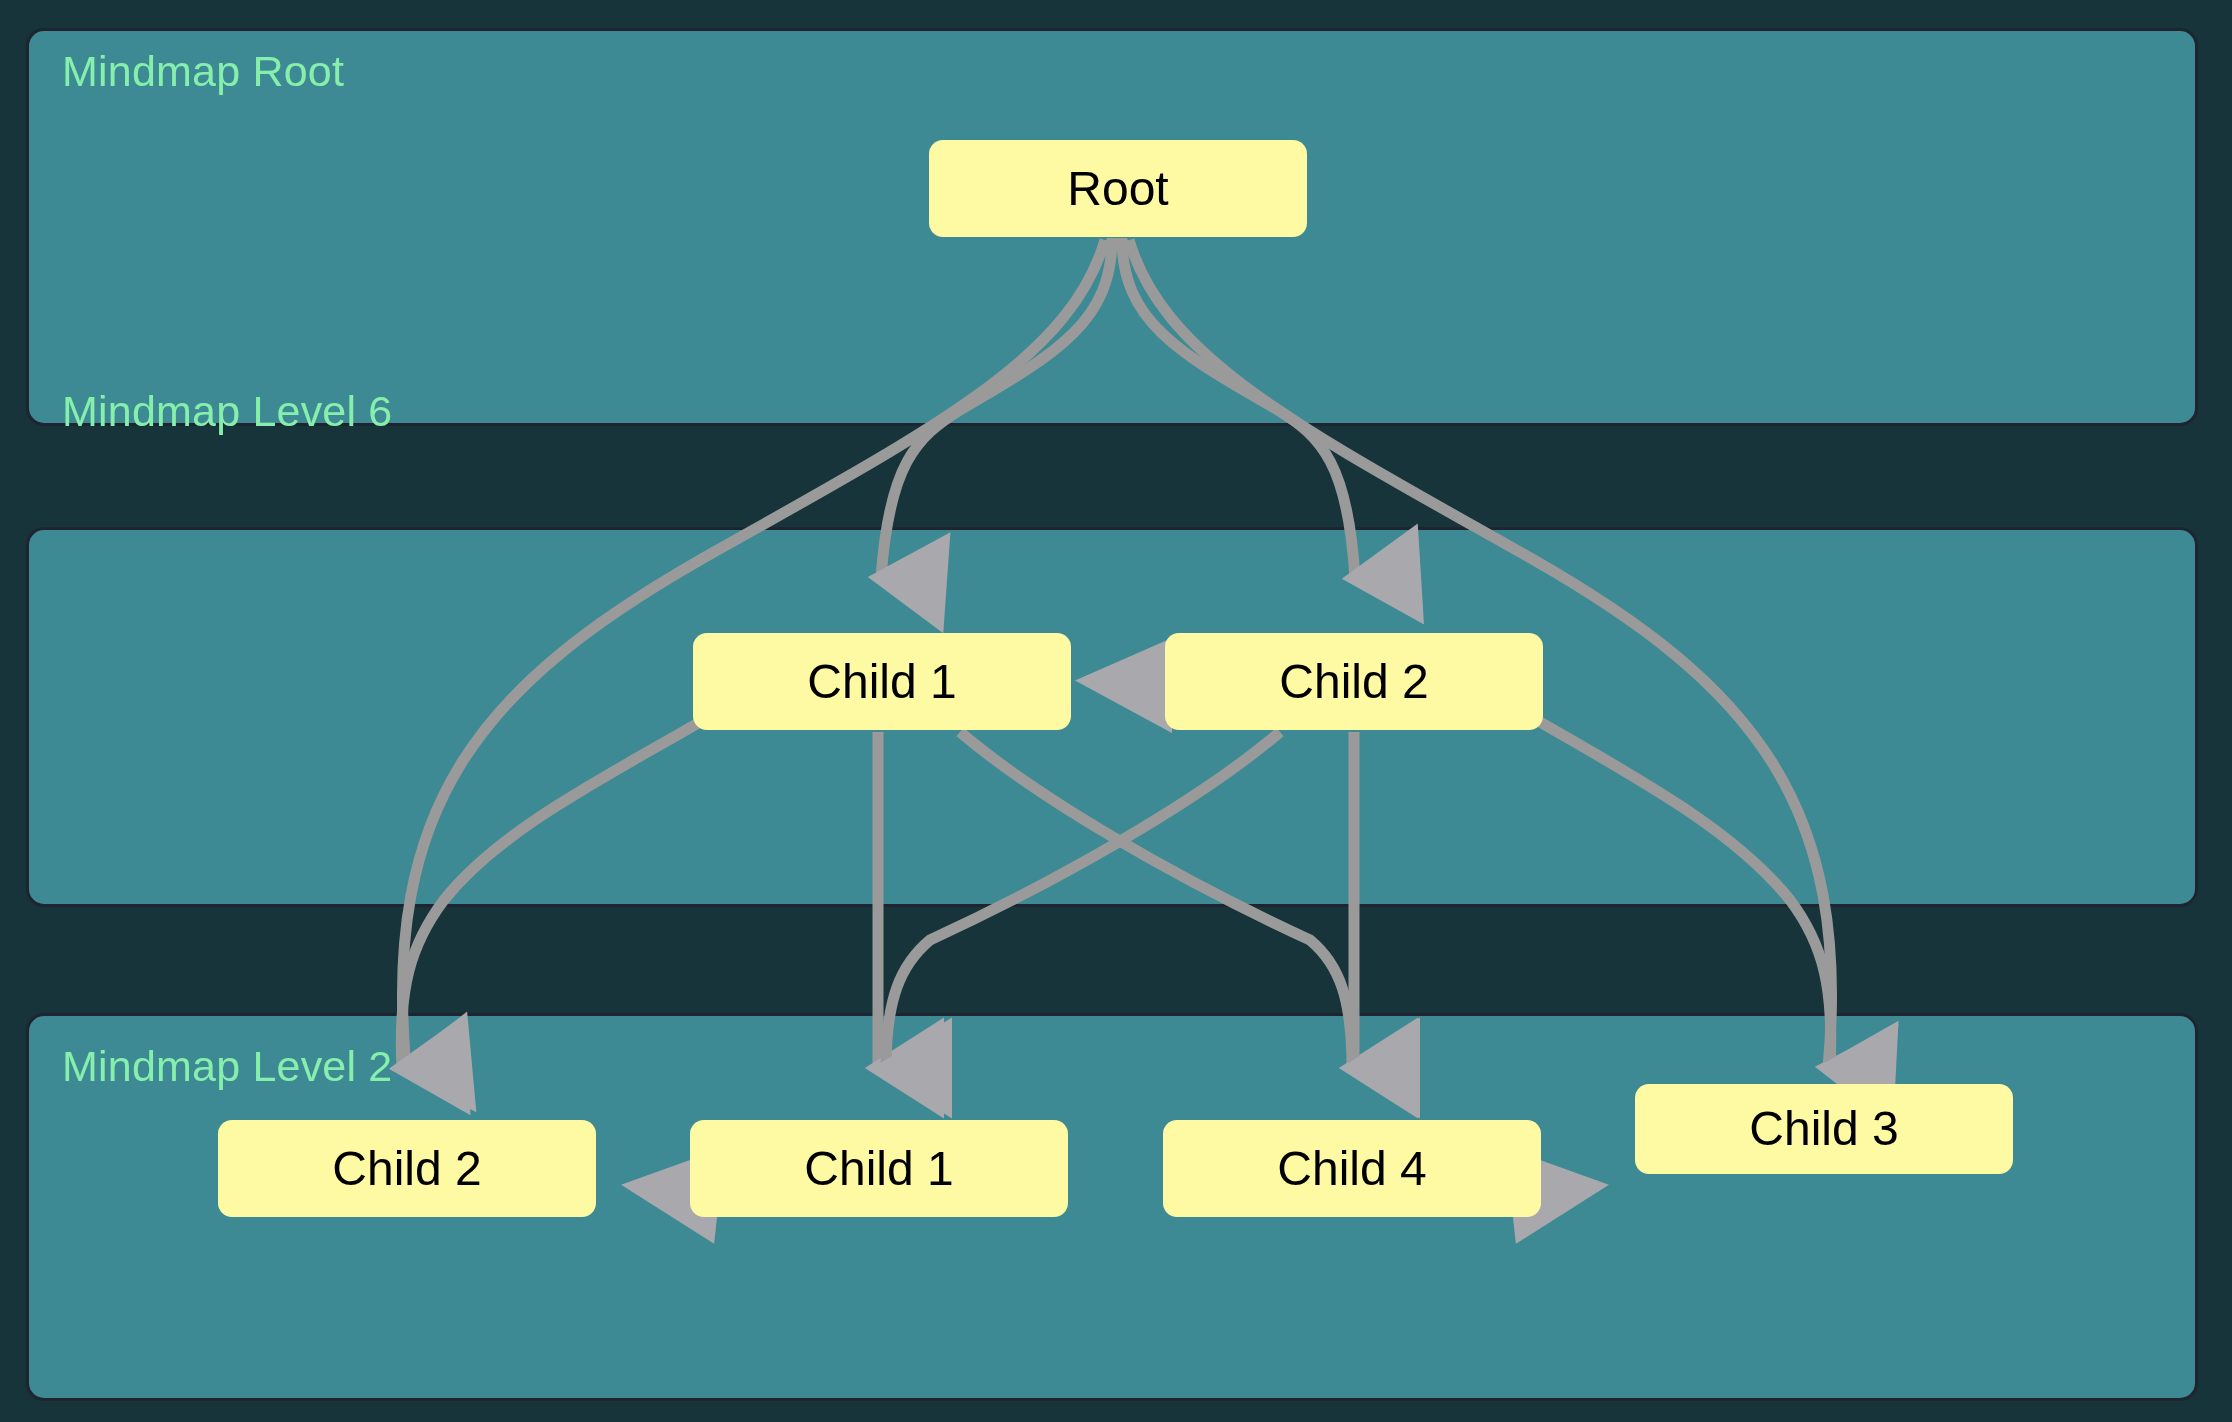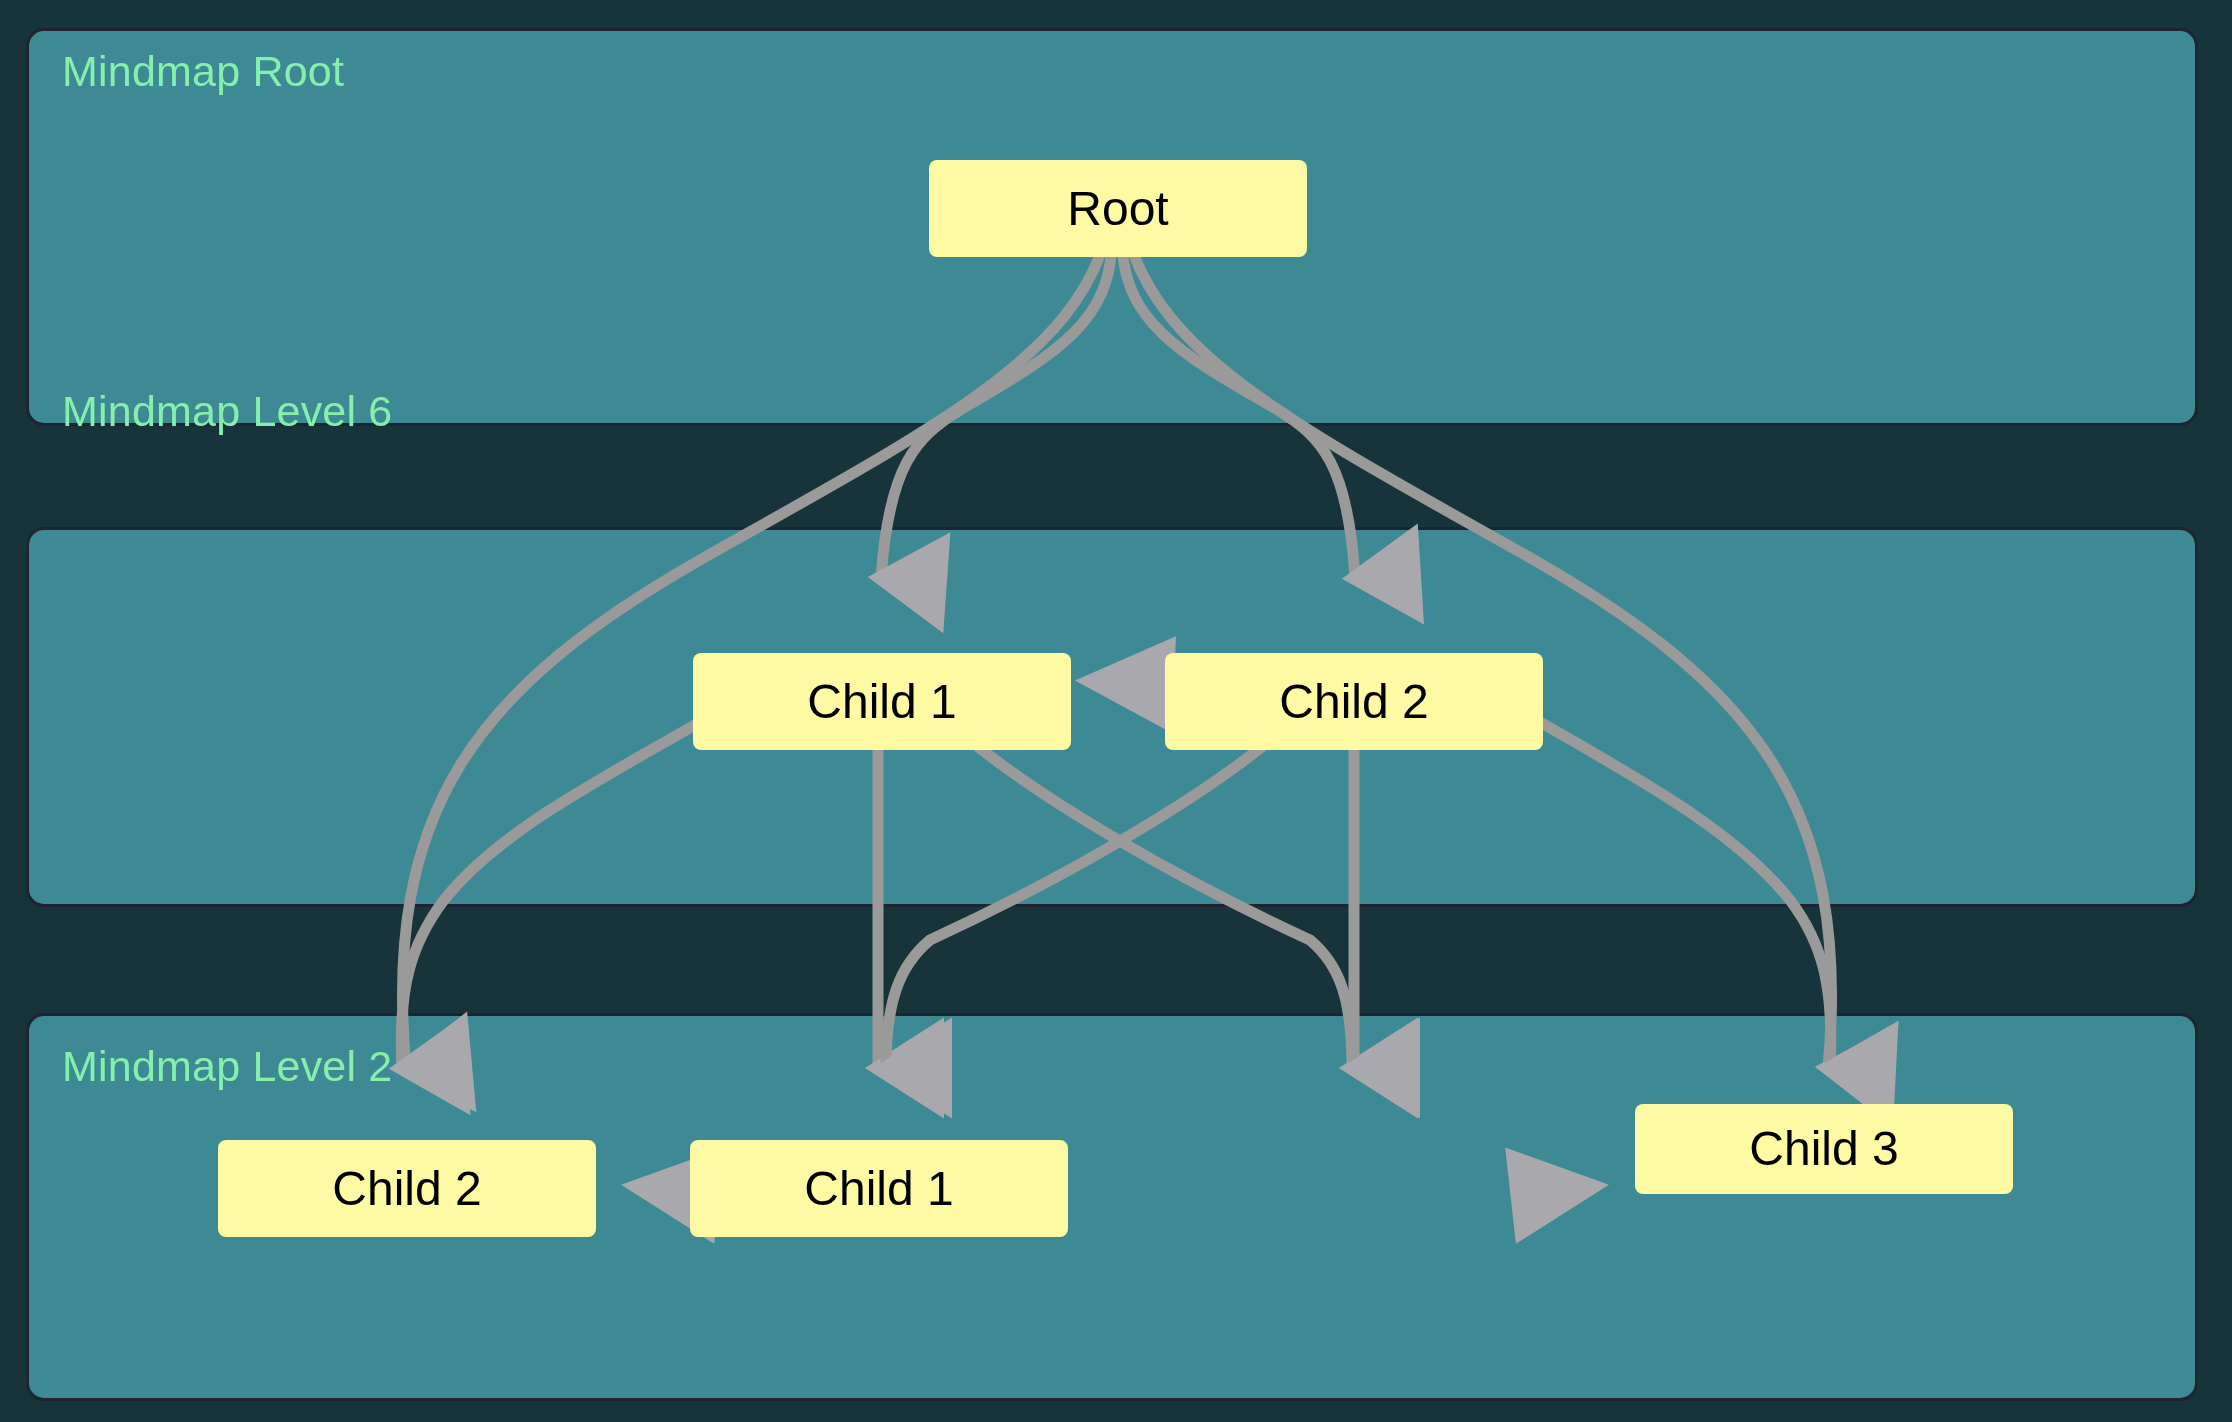--- a/index.html
+++ b/index.html
@@ -39,30 +39,29 @@
   #edge-layer {
     position: absolute;
     left: 0; top: 0;
     width: 2232px;
     height: 1422px;
     pointer-events: none;
   }
   .node {
     position: absolute;
     background: #fdfaa3;
-    border-radius: 8px;
+    border-radius: 14px;
     box-sizing: border-box;
     display: flex;
     align-items: center;
     justify-content: center;
     color: #000000;
     font-size: 48px;
     line-height: 1;
     white-space: nowrap;
-    margin-top: 20px;
   }
 </style>
 </head>
 <body>
 
 <div id="stage">
 
   <div class="cluster" style="left:26px; top:28px; width:2172px; height:398px;"></div>
   <div class="cluster" style="left:26px; top:527px; width:2172px; height:380px;"></div>
   <div class="cluster" style="left:26px; top:1013px; width:2172px; height:388px;"></div>
@@ -113,16 +112,17 @@
   <div class="node" style="left:929px; top:140px; width:378px; height:97px;">Root</div>
 
   <div class="node" style="left:693px; top:633px; width:378px; height:97px;">Child 1</div>
 
   <div class="node" style="left:1165px; top:633px; width:378px; height:97px;">Child 2</div>
 
   <div class="node" style="left:218px; top:1120px; width:378px; height:97px;">Child 2</div>
 
   <div class="node" style="left:690px; top:1120px; width:378px; height:97px;">Child 1</div>
 
+  <div class="node" style="left:1163px; top:1120px; width:378px; height:97px;">Child 4</div>
 
   <div class="node" style="left:1635px; top:1084px; width:378px; height:90px;">Child 3</div>
 
 </div>
 
 </body></html>

